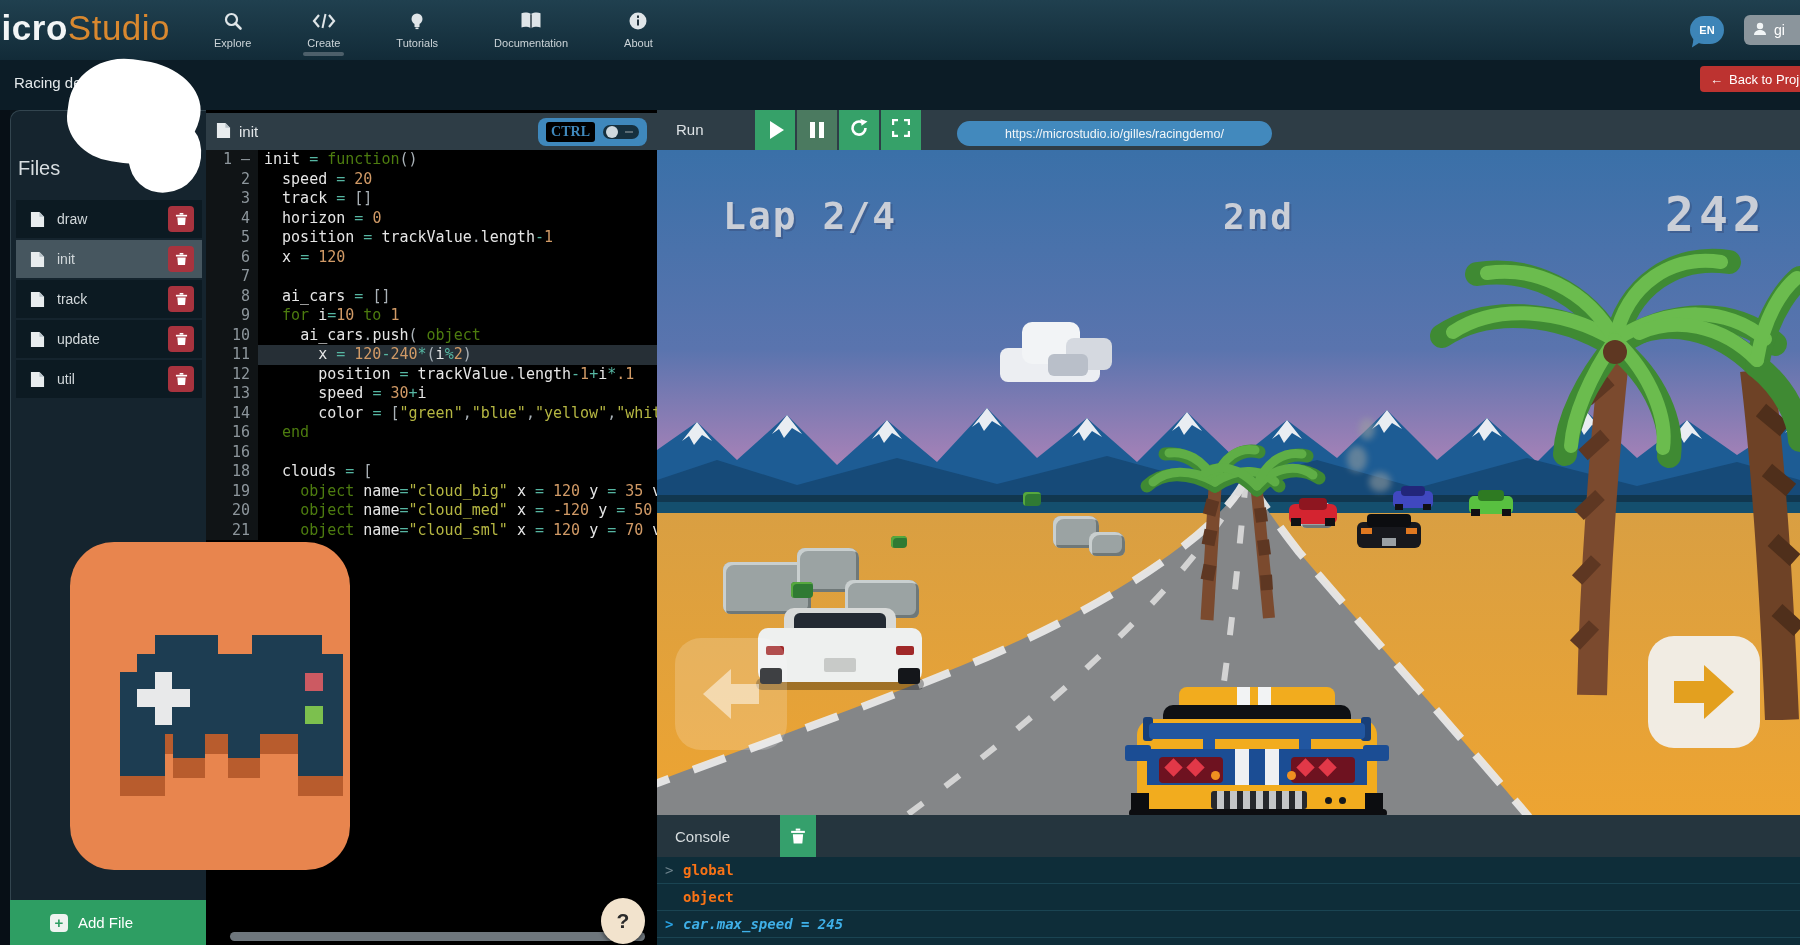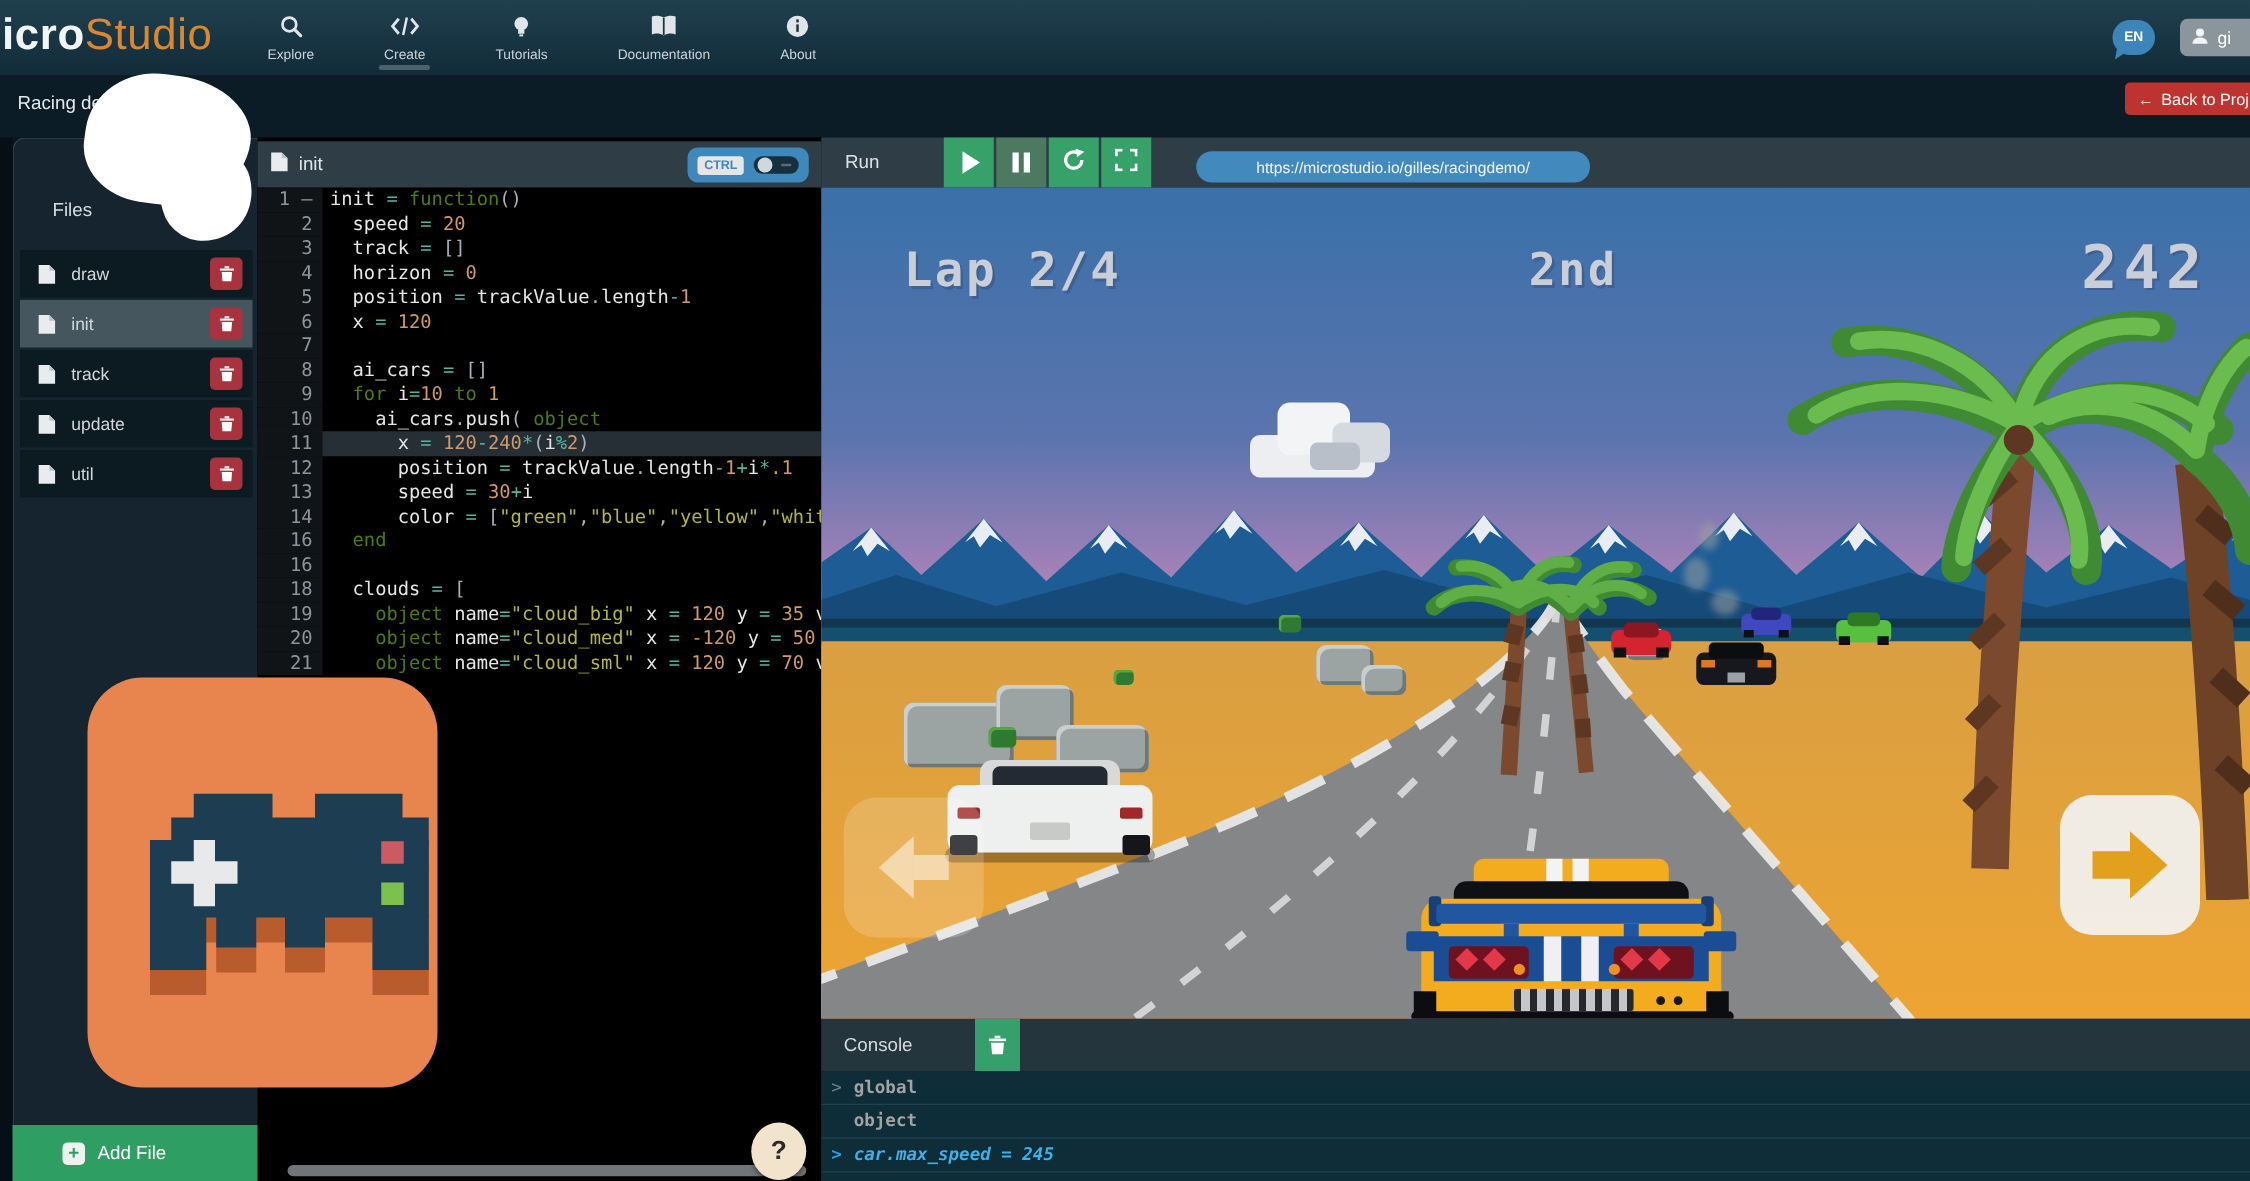--- a/index.html
+++ b/index.html
@@ -22,38 +22,38 @@
      display:flex;align-items:center;gap:6px;padding-left:8px;color:#fff;font-size:14px;overflow:hidden;}
   
   .project-bar{left:0;top:60px;width:1800px;height:50px;background:#0c1c26;}
   .project-title{left:14px;top:74px;font-size:15px;color:#e4e9eb;}
   .back-btn{left:1700px;top:66px;height:26px;background:#bd3330;border-radius:4px;color:#fff;
      font-size:13px;display:flex;align-items:center;gap:6px;padding:0 10px;width:140px;white-space:nowrap;}
   
   .side-strip{left:0;top:110px;width:10px;height:835px;background:#070f16;}
   .sidebar{left:10px;top:110px;width:196px;height:835px;background:#15242e;border-top-left-radius:10px;border-top:1px solid #33454f;border-left:1px solid #33454f;}
   .files-header{left:18px;top:148px;width:182px;height:40px;display:flex;align-items:center;}
-  .files-title{margin-left:24px;font-size:15px;color:#d8dee1;}
+  .files-title{margin-left:0;font-size:20px;color:#d8dee1;}
   .collapse-btn{position:absolute;right:6px;top:7px;width:26px;height:26px;cursor:pointer;}
   .file-row{left:16px;width:186px;height:38px;background:#0c1a22;display:flex;align-items:center;cursor:pointer;}
   .file-row.sel{background:#46565f;}
   .file-row .fic{margin-left:14px;display:flex;}
   .file-row .fname{margin-left:12px;font-size:14px;color:#d2d8db;flex:1;}
   .trash-btn{width:26px;height:26px;background:#a8333e;border-radius:4px;margin-right:8px;
      display:flex;align-items:center;justify-content:center;cursor:pointer;}
   .addfile-btn{left:10px;top:900px;width:168px;height:45px;background:#2e9e63;display:flex;align-items:center;gap:10px;
      color:#fff;font-size:15px;cursor:pointer;padding-left:40px;}
   .addfile-plus{width:18px;height:18px;background:#eef3f0;border-radius:4px;color:#2e9e63;font-weight:bold;
      display:flex;align-items:center;justify-content:center;font-size:15px;}
   
   .editor{left:206px;top:110px;width:451px;height:835px;background:#000;}
   .editor-tabbar{left:206px;top:113px;width:451px;height:37px;background:#2e3d46;display:flex;align-items:center;}
   .editor-tab-title{margin-left:10px;font-size:15px;color:#e2e6e8;display:flex;align-items:center;gap:8px;}
   .ctrl-wrap{position:absolute;right:10px;top:5px;height:28px;background:#3f88bc;border-radius:8px;display:flex;align-items:center;padding:0 8px;gap:8px;}
-  .ctrl-chip{background:#e5e5e5;color:#3f88bc;font-size:10px;font-weight:bold;border-radius:3px;padding:2px 5px;}
+  .ctrl-chip{background:#000000;color:#3f88bc;font-size:14px;font-weight:bold;border-radius:3px;padding:2px 5px;font-family:Liberation Serif, serif;}
   .toggle{width:36px;height:14px;background:#16303e;border-radius:7px;position:relative;cursor:pointer;}
   .toggle .knob{position:absolute;left:3px;top:1px;width:12px;height:12px;border-radius:50%;background:#cfd8dd;}
   .toggle .dash{position:absolute;right:6px;top:6px;width:8px;height:2px;background:#5a6b74;}
   .code{left:206px;top:150px;width:451px;height:780px;font-family:"DejaVu Sans Mono",monospace;font-size:15px;line-height:19.5px;overflow:hidden;}
   .code-line{display:flex;height:19.5px;white-space:pre;}
   .code-line.hl{background:#262f36;}
   .gut{width:52px;background:#101416;color:#8d969c;text-align:right;padding-right:8px;box-sizing:border-box;flex:none;}
   .ctext{padding-left:6px;}
   .tk-kw{color:#4d7c0f;} .tk-nm{color:#d19a66;} .tk-op{color:#56b6a2;}
   .tk-st{color:#b5b642;} .tk-id{color:#e6e6e6;} .tk-pn{color:#aab2b8;} .tk-pl{color:#e6e6e6;}
@@ -86,21 +86,21 @@
   .arrow-left .tip{width:0;height:0;border-right:28px solid rgba(255,255,255,.5);border-top:25px solid transparent;border-bottom:25px solid transparent;}
   .arrow-left .bar{width:28px;height:20px;background:rgba(255,255,255,.5);}
   
   .console-header{left:657px;top:815px;width:1143px;height:42px;background:#25353e;display:flex;align-items:center;}
   .console-title{margin-left:18px;font-size:15px;color:#d6dcde;}
   .console-trash{margin-left:50px;width:36px;height:42px;background:#35a06c;display:flex;align-items:center;justify-content:center;cursor:pointer;}
   .console-body{left:657px;top:857px;width:1143px;height:88px;background:#0e2d39;font-family:"DejaVu Sans Mono",monospace;font-size:14px;}
   .console-row{height:26px;display:flex;align-items:center;border-bottom:1px solid #1a4452;padding-left:8px;}
   .console-row .pr{width:18px;color:#6e838d;}
   .console-row.input .pr{color:#28a0e0;font-weight:bold;}
-  .console-row .tx{color:#a3a3a3;font-weight:bold;}
+  .console-row .tx{color:#f97316;font-weight:bold;}
   .console-row.input .tx{color:#3fb0e8;font-style:italic;}
   
   .blob{left:68px;top:60px;width:132px;height:104px;background:#fff;border-radius:48% 52% 58% 42% / 55% 48% 62% 45%;transform:rotate(8deg);}
   .blob2{left:128px;top:118px;width:74px;height:74px;background:#fff;border-radius:46% 54% 52% 48% / 50% 46% 58% 46%;transform:rotate(-14deg);}
   .decal{left:70px;top:542px;width:280px;height:328px;background:#e8854e;border-radius:44px;}
   .px{position:absolute;}
 </style>
 </head>
 <body>
 

